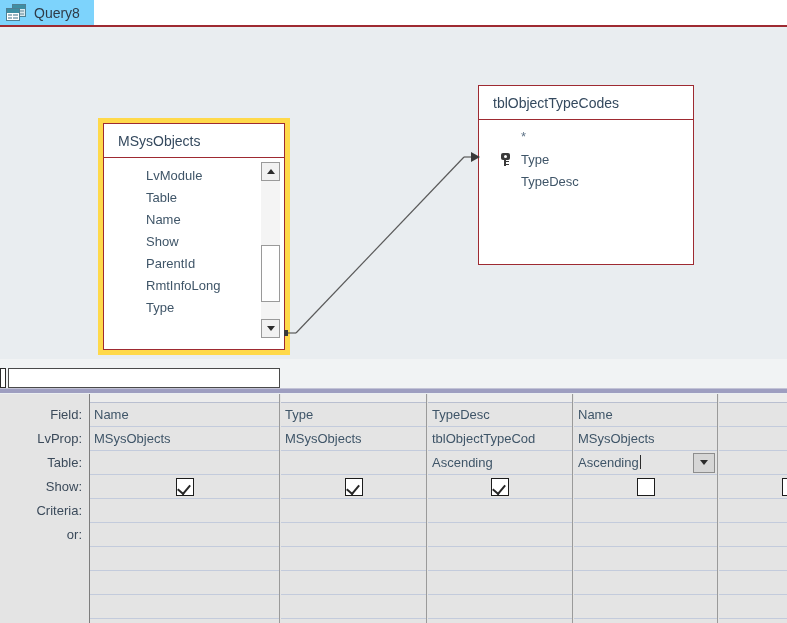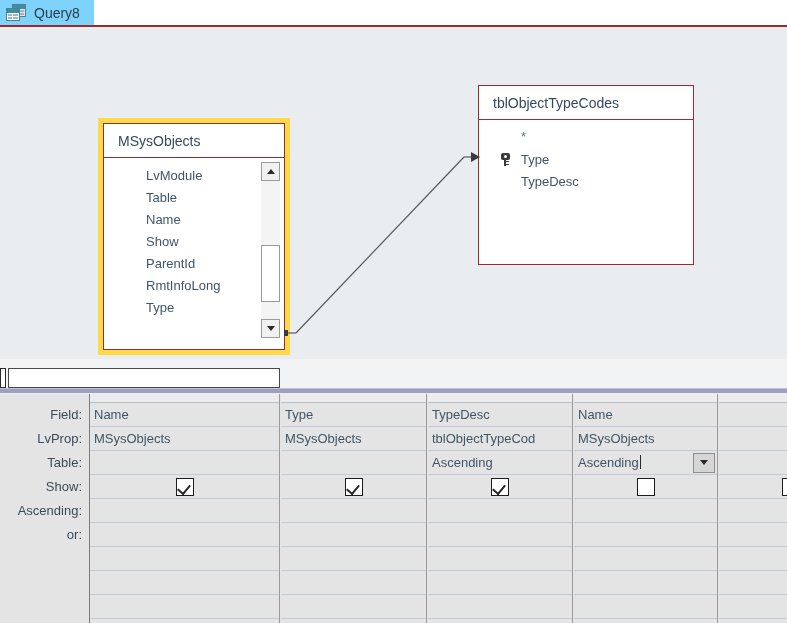--- a/index.html
+++ b/index.html
@@ -263,21 +263,21 @@
 <div id="splitter"></div>
 
 <div id="grid">
 
   <div id="rowheads">
     <div class="spacer"></div>
     <div class="rowhead">Field:</div>
     <div class="rowhead">LvProp:</div>
     <div class="rowhead">Table:</div>
     <div class="rowhead">Show:</div>
-    <div class="rowhead">Ascending:</div>
+    <div class="rowhead">Criteria:</div>
     <div class="rowhead">or:</div>
   </div>
 
   <div id="gridcols">
 
     <div class="gcol" style="left:0;width:190px;">
       <div class="colhdr"></div>
       <div class="gcell">Name</div>
       <div class="gcell">MSysObjects</div>
       <div class="gcell"></div>

